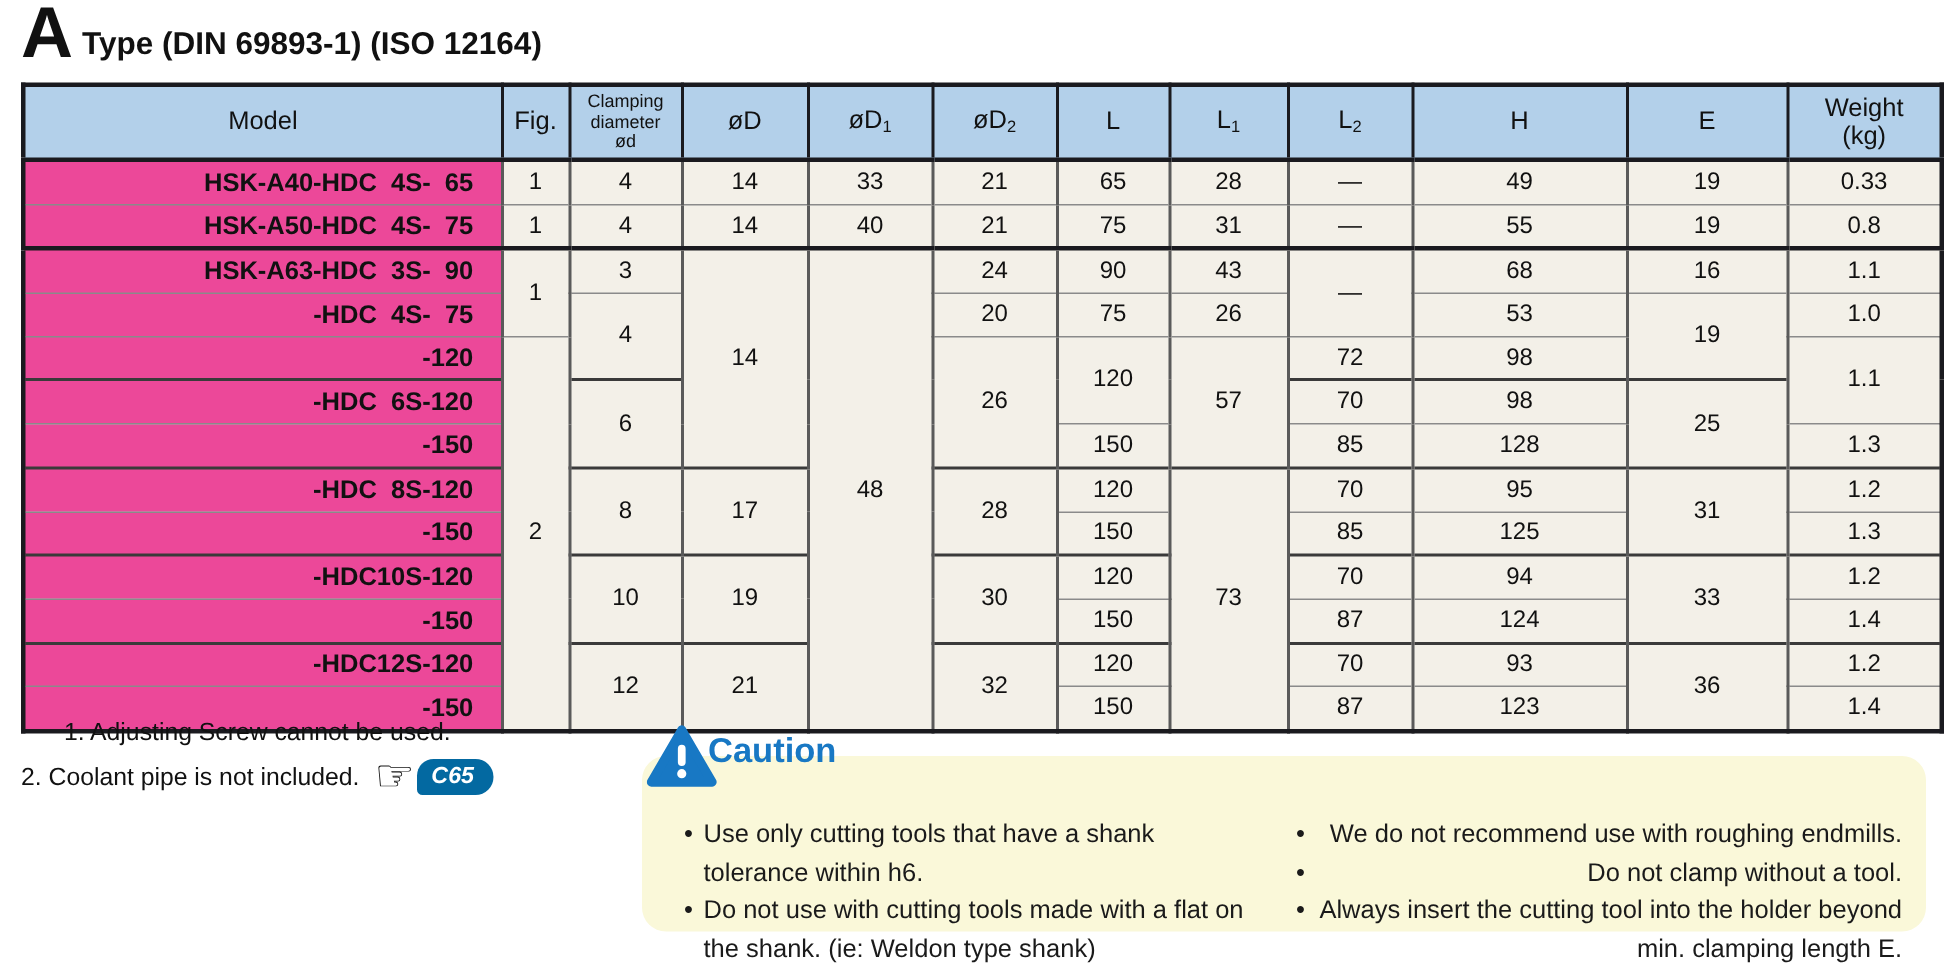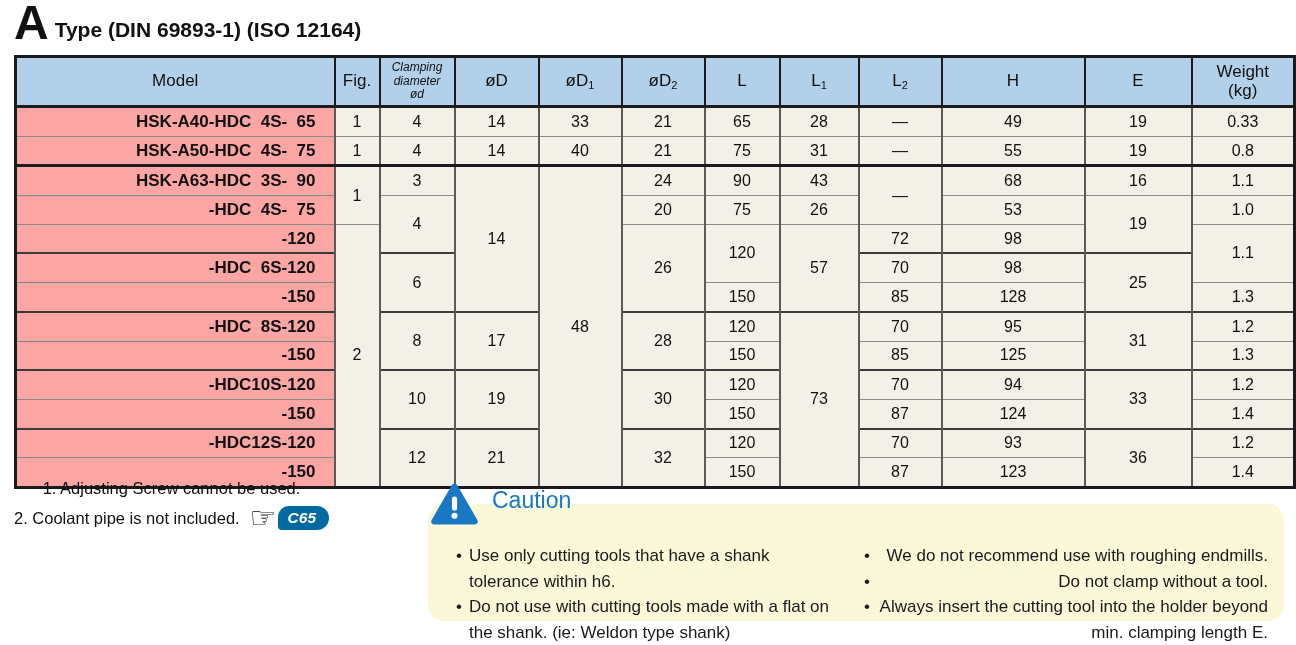--- a/index.html
+++ b/index.html
@@ -9,41 +9,41 @@
   
   .title{position:absolute;left:14px;top:0;display:flex;align-items:flex-end;}
   .title .letter{font-size:48px;font-weight:bold;line-height:46px;letter-spacing:-1px;}
   .title .text{font-size:21px;font-weight:bold;margin-left:7px;padding-bottom:4px;}
 
   
   table.spec{position:absolute;left:14px;top:55px;width:1279px;border-collapse:collapse;table-layout:fixed;
              border:3px solid #1a1a1f;}
   table.spec th{background:#b3d0ea;font-weight:normal;font-size:17px;text-align:center;vertical-align:middle;
                 border:2px solid #1a1a1f;border-bottom:3px solid #1a1a1f;height:47px;padding:0;line-height:1.1;}
-  table.spec th.small{font-size:12px;line-height:1.15;font-style:italic;}
+  table.spec th.small{font-size:12px;line-height:1.15;}
   table.spec th sub{font-size:11px;vertical-align:-3px;}
   table.spec td{background:#f3f0e8;font-size:16px;text-align:center;vertical-align:middle;height:27.7px;
                 padding:0;border-left:2px solid #5a5a5a;border-right:2px solid #5a5a5a;
                 border-top:1px solid #8a8a8a;border-bottom:1px solid #8a8a8a;}
-  table.spec td.model{background:#fca5a5;font-weight:bold;font-size:17px;text-align:right;
+  table.spec td.model{background:#ec4899;font-weight:bold;font-size:17px;text-align:right;
                       padding-right:18px;white-space:pre;}
   table.spec tr.sep td{border-top:2px solid #3a3a3a;}
   table.spec tr.sep-heavy td{border-top:3px solid #1a1a1f;}
 
   
   .notes{position:absolute;left:14px;top:477px;font-size:16.5px;line-height:22px;}
   .note-line{margin-bottom:7px;display:flex;align-items:center;justify-content:center;}
   .hand{font-size:30px;line-height:22px;margin:0 1px 0 10px;color:#111;}
   .ref-pill{display:inline-block;background:#0369a1;color:#fff;font-weight:bold;font-style:italic;
             font-size:15.5px;line-height:15px;padding:4px 13px 5px 10px;border-radius:12px 13px 13px 4px;}
 
   
   .caution-box{position:absolute;left:428px;top:504px;width:856px;height:117px;background:#faf8d9;border-radius:16px;}
   .warn-icon{position:absolute;left:431px;top:483px;width:47px;height:43px;}
-  .caution-title{position:absolute;left:492px;top:487px;font-size:23px;font-weight:normal;color:#1878c4;}
+  .caution-title{position:absolute;left:472px;top:487px;font-size:23px;font-weight:bold;color:#1878c4;}
   .caution-col{position:absolute;top:527px;font-size:17px;line-height:25.5px;color:#1a1a1a;}
   .caution-col ul{list-style:none;margin:16px;padding:0;}
   .caution-col li{position:relative;padding-left:13px;}
   .caution-col li::before{content:"\2022";position:absolute;left:0;top:0;}
   .col-left{left:440px;width:406px;}
   .col-right{left:848px;width:436px;text-align:right;}
 </style>
 </head>
 <body>
 

